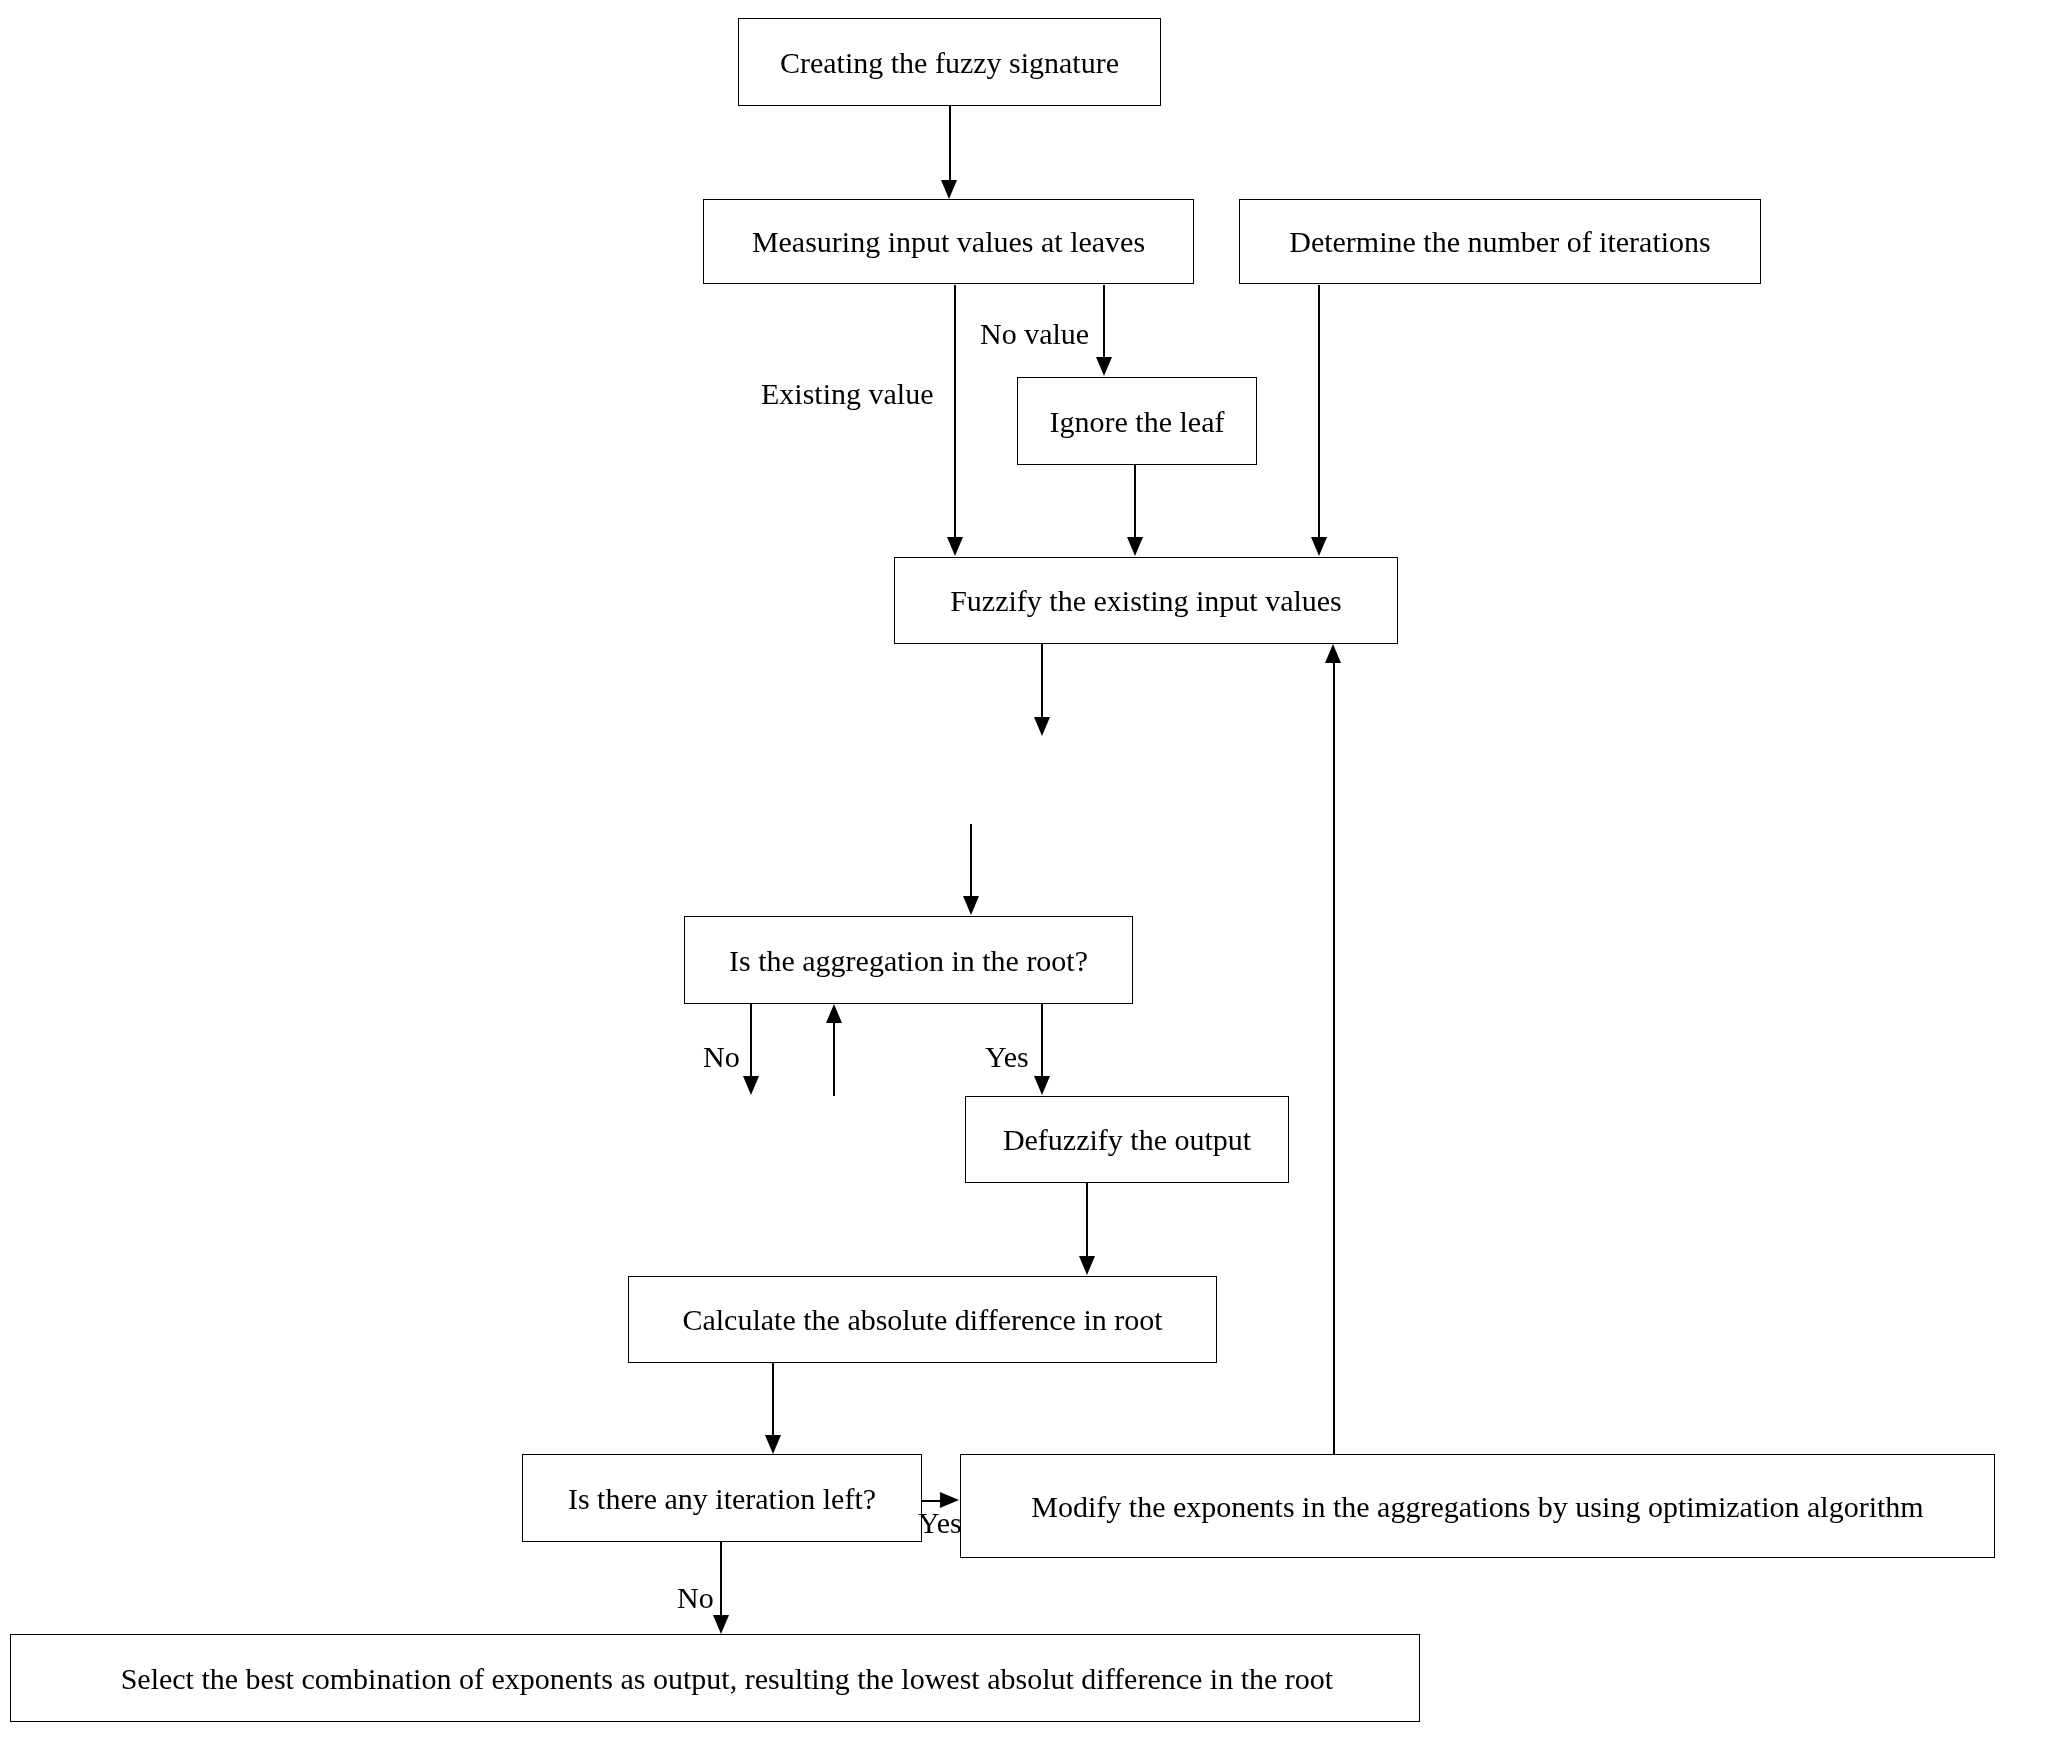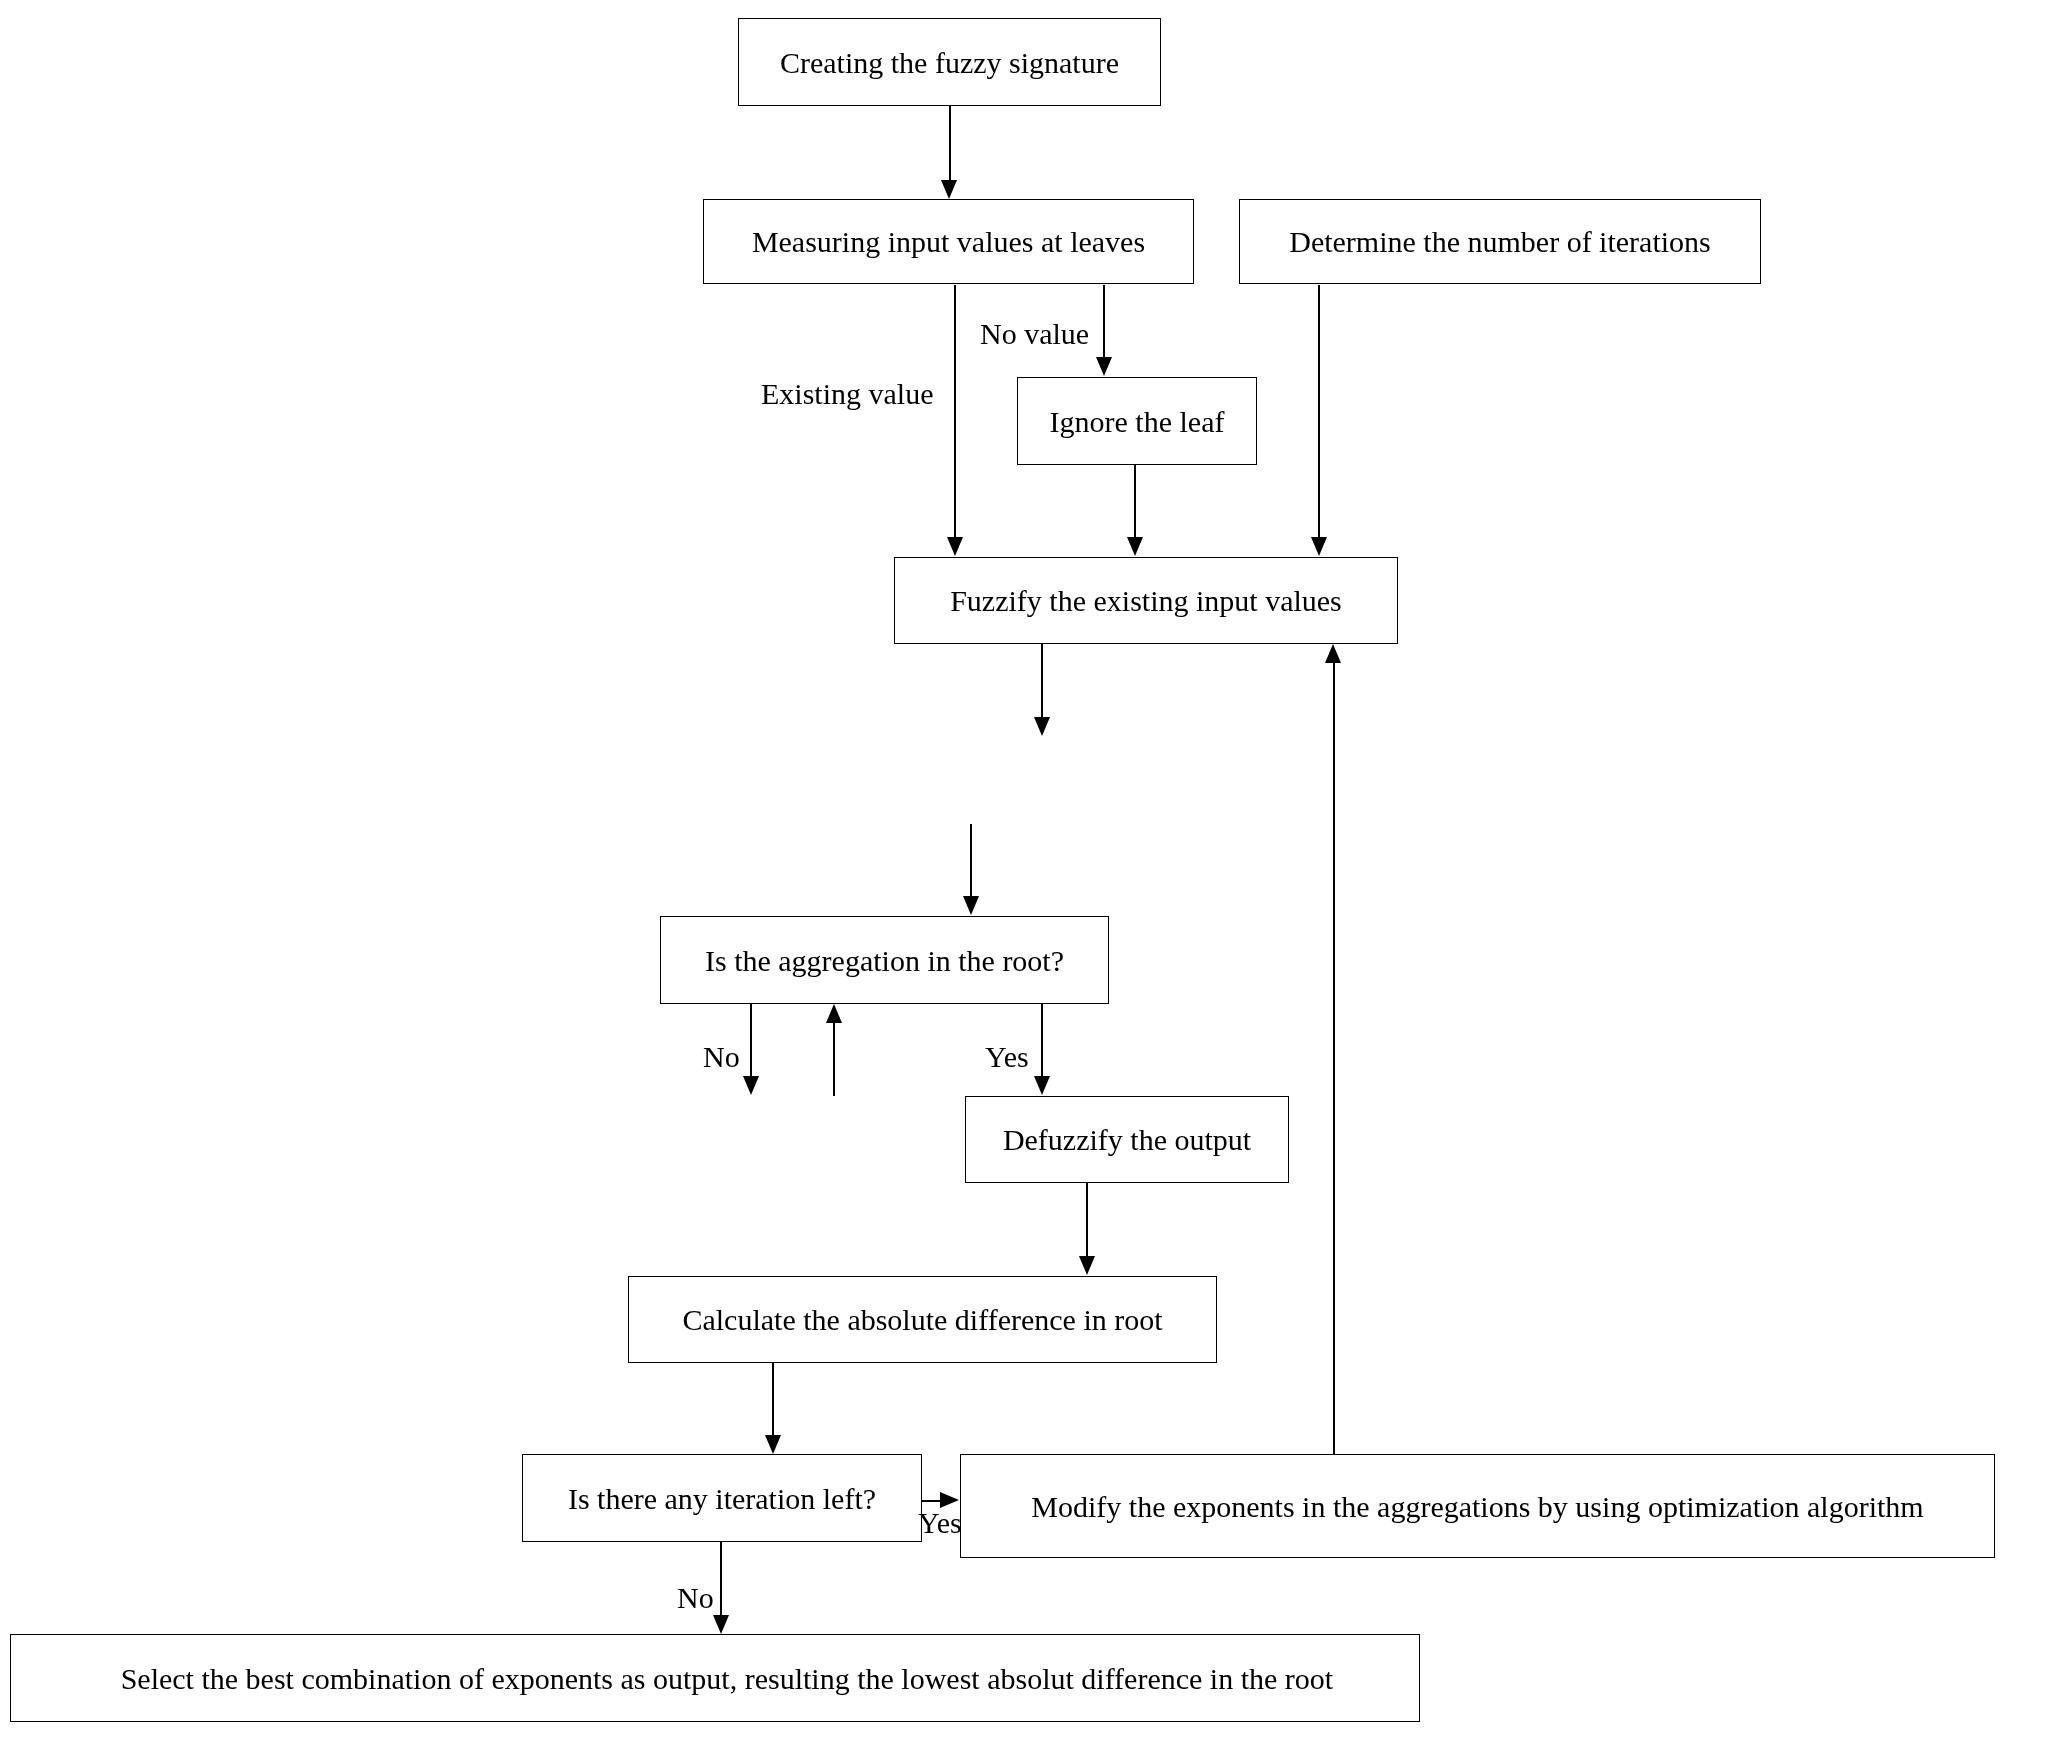--- a/index.html
+++ b/index.html
@@ -76,21 +76,21 @@
 
   <div class="node" style="left:703px; top:199px; width:491px; height:85px;">Measuring input values at leaves</div>
 
   <div class="node" style="left:1239px; top:199px; width:522px; height:85px;">Determine the number of iterations</div>
 
   <div class="node" style="left:1017px; top:377px; width:240px; height:88px;">Ignore the leaf</div>
 
   <div class="node" style="left:894px; top:557px; width:504px; height:87px;">Fuzzify the existing input values</div>
 
 
-  <div class="node" style="left:660px; top:916px; width:449px; height:88px;">Is the aggregation in the root?</div>
+  <div class="node" style="left:684px; top:916px; width:449px; height:88px;">Is the aggregation in the root?</div>
 
 
   <div class="node" style="left:965px; top:1096px; width:324px; height:87px;">Defuzzify the output</div>
 
   <div class="node" style="left:628px; top:1276px; width:589px; height:87px;">Calculate the absolute difference in root</div>
 
   <div class="node" style="left:522px; top:1454px; width:400px; height:88px;">Is there any iteration left?</div>
 
   <div class="node" style="left:960px; top:1454px; width:1035px; height:104px;">Modify the exponents in the aggregations by using optimization algorithm</div>
 

